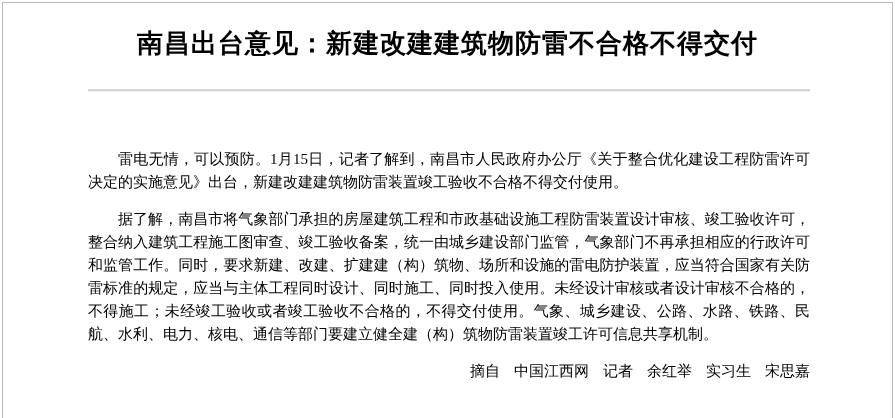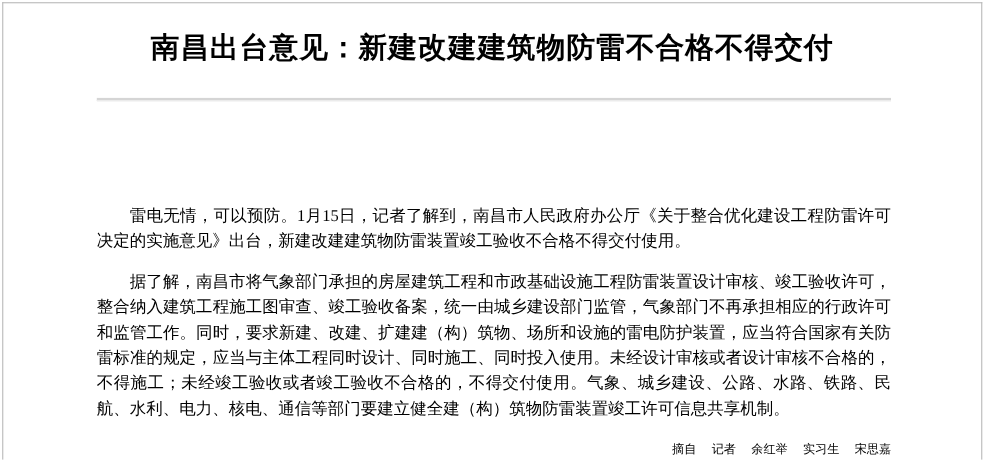--- a/index.html
+++ b/index.html
@@ -36,37 +36,37 @@
     color: #000000;
     letter-spacing: 1px;
   }
   .title-divider {
     margin: 32px 82px 0 85px;
     height: 2px;
     background: #d5d5d5;
     border-bottom: 1px solid #eeeeee;
   }
   .article-body {
-    margin: 94px 82px 0 85px;
+    margin: 56px 82px 0 85px;
     font-size: 15px;
     line-height: 23px;
     text-align: justify;
     color: #000000;
   }
   .article-body p {
     margin: 0 0 14px 0;
     text-indent: 2em;
   }
   .byline {
     margin: 13px 82px 0 85px;
     display: flex;
     justify-content: flex-end;
     align-items: flex-start;
     gap: 14px;
-    font-size: 11px;
+    font-size: 15px;
     line-height: 23px;
     color: #000000;
     white-space: nowrap;
   }
 </style>
 </head>
 <body>
 
 <div class="page">
 
@@ -74,19 +74,20 @@
 
   <div class="title-divider"></div>
 
   <div class="article-body">
     <p>雷电无情，可以预防。1月15日，记者了解到，南昌市人民政府办公厅《关于整合优化建设工程防雷许可决定的实施意见》出台，新建改建建筑物防雷装置竣工验收不合格不得交付使用。</p>
     <p>据了解，南昌市将气象部门承担的房屋建筑工程和市政基础设施工程防雷装置设计审核、竣工验收许可，整合纳入建筑工程施工图审查、竣工验收备案，统一由城乡建设部门监管，气象部门不再承担相应的行政许可和监管工作。同时，要求新建、改建、扩建建（构）筑物、场所和设施的雷电防护装置，应当符合国家有关防雷标准的规定，应当与主体工程同时设计、同时施工、同时投入使用。未经设计审核或者设计审核不合格的，不得施工；未经竣工验收或者竣工验收不合格的，不得交付使用。气象、城乡建设、公路、水路、铁路、民航、水利、电力、核电、通信等部门要建立健全建（构）筑物防雷装置竣工许可信息共享机制。</p>
   </div>
 
   <div class="byline">
     <span>摘自</span>
+    <span>中国江西网</span>
     <span>记者</span>
     <span>余红举</span>
     <span>实习生</span>
     <span>宋思嘉</span>
   </div>
 
 </div>
 
 </body></html>

